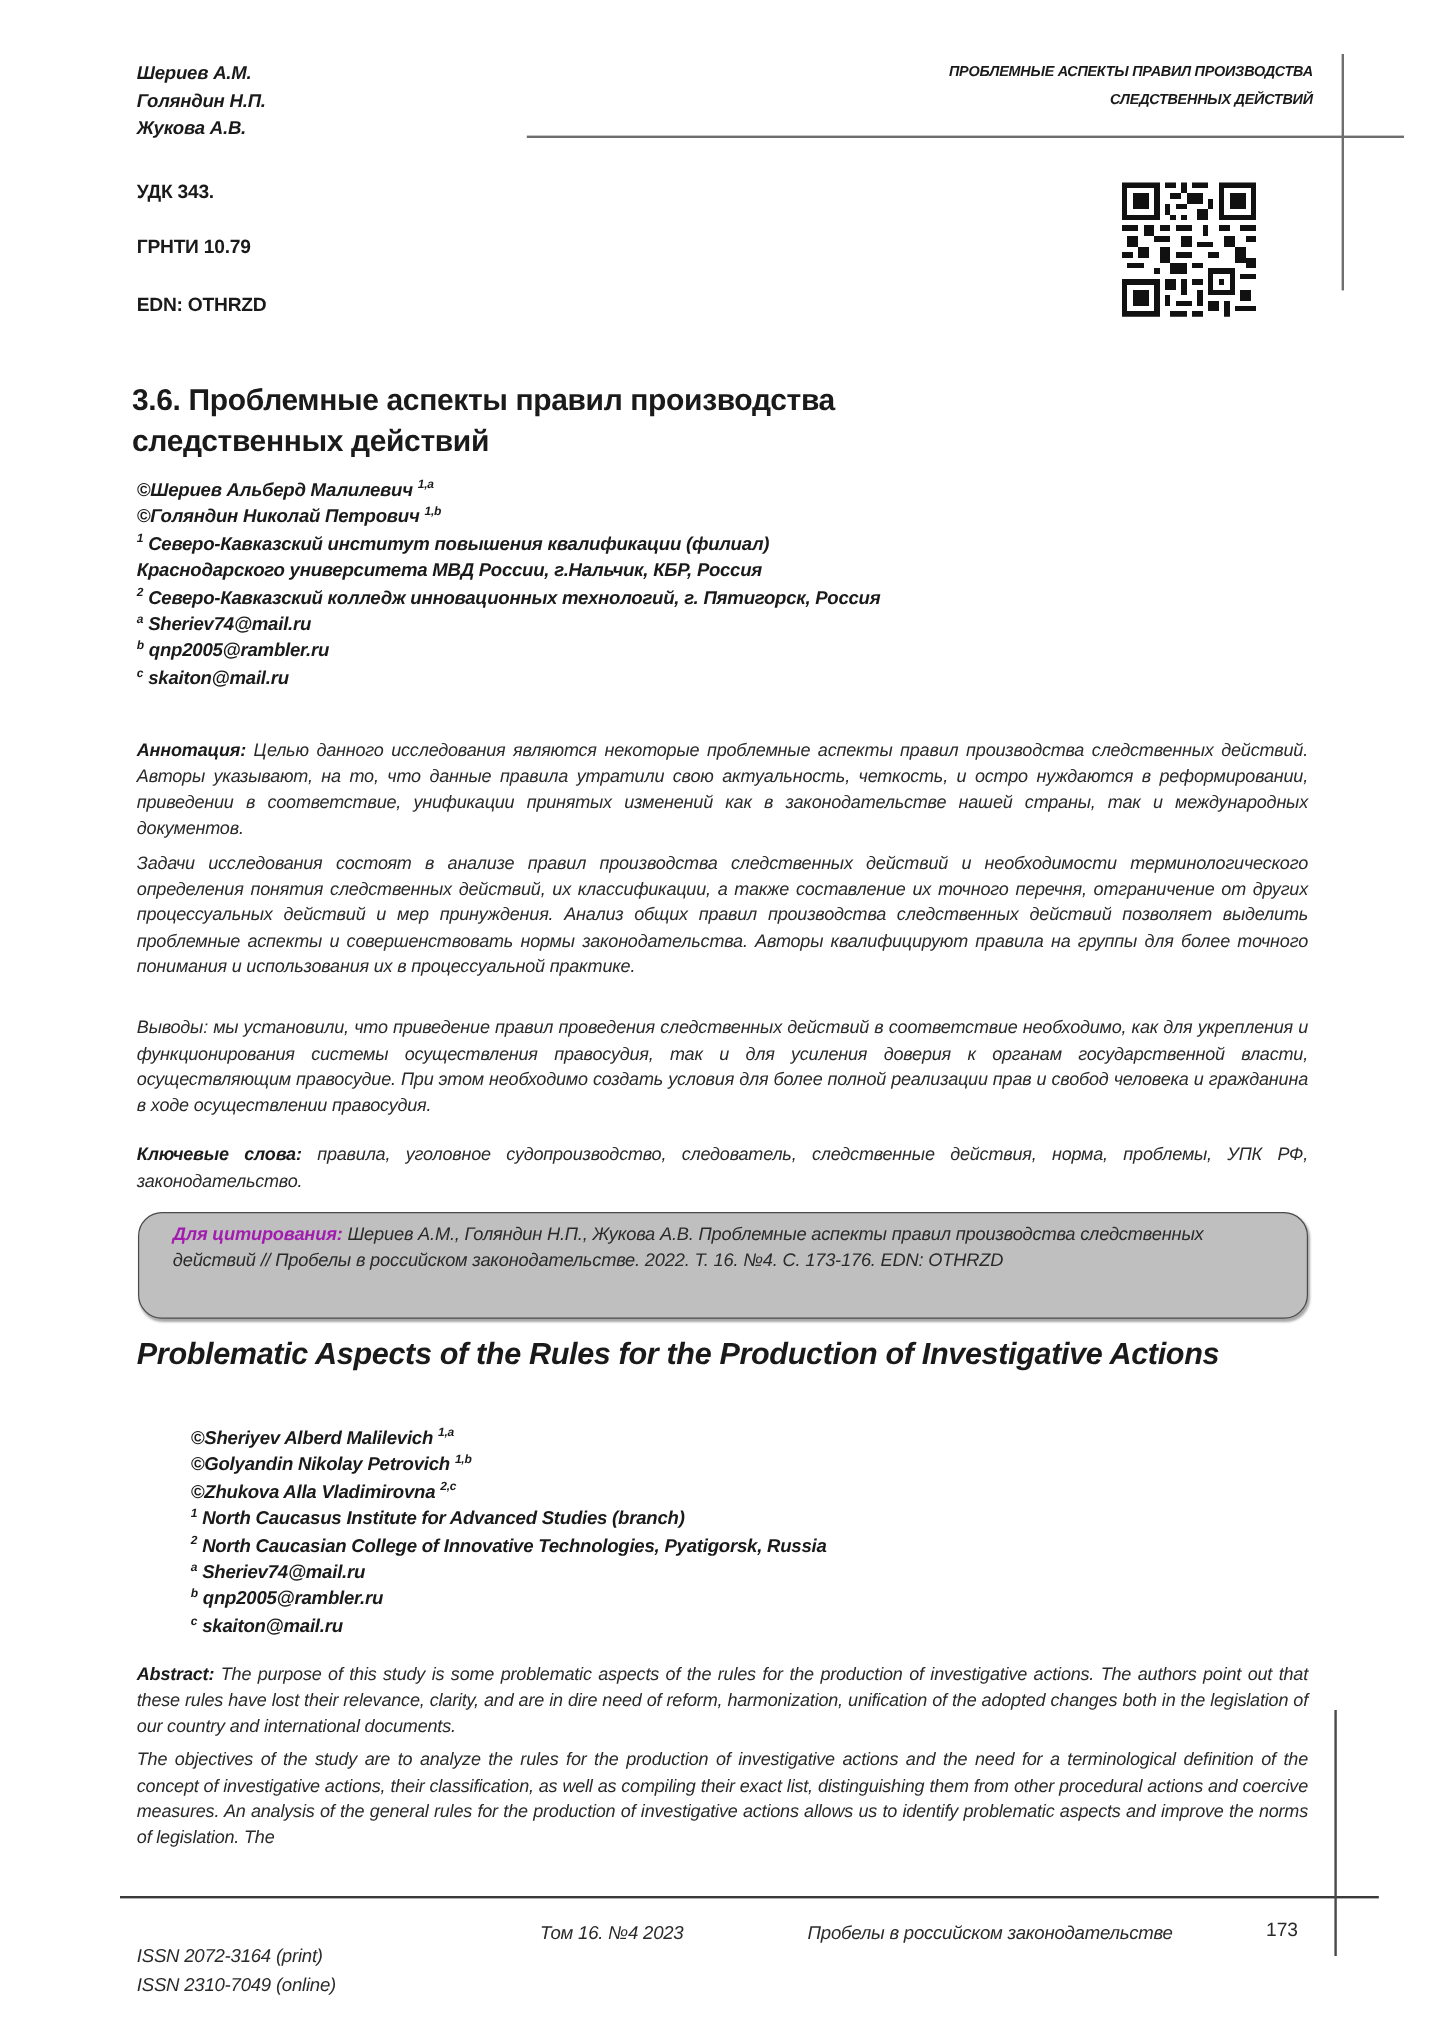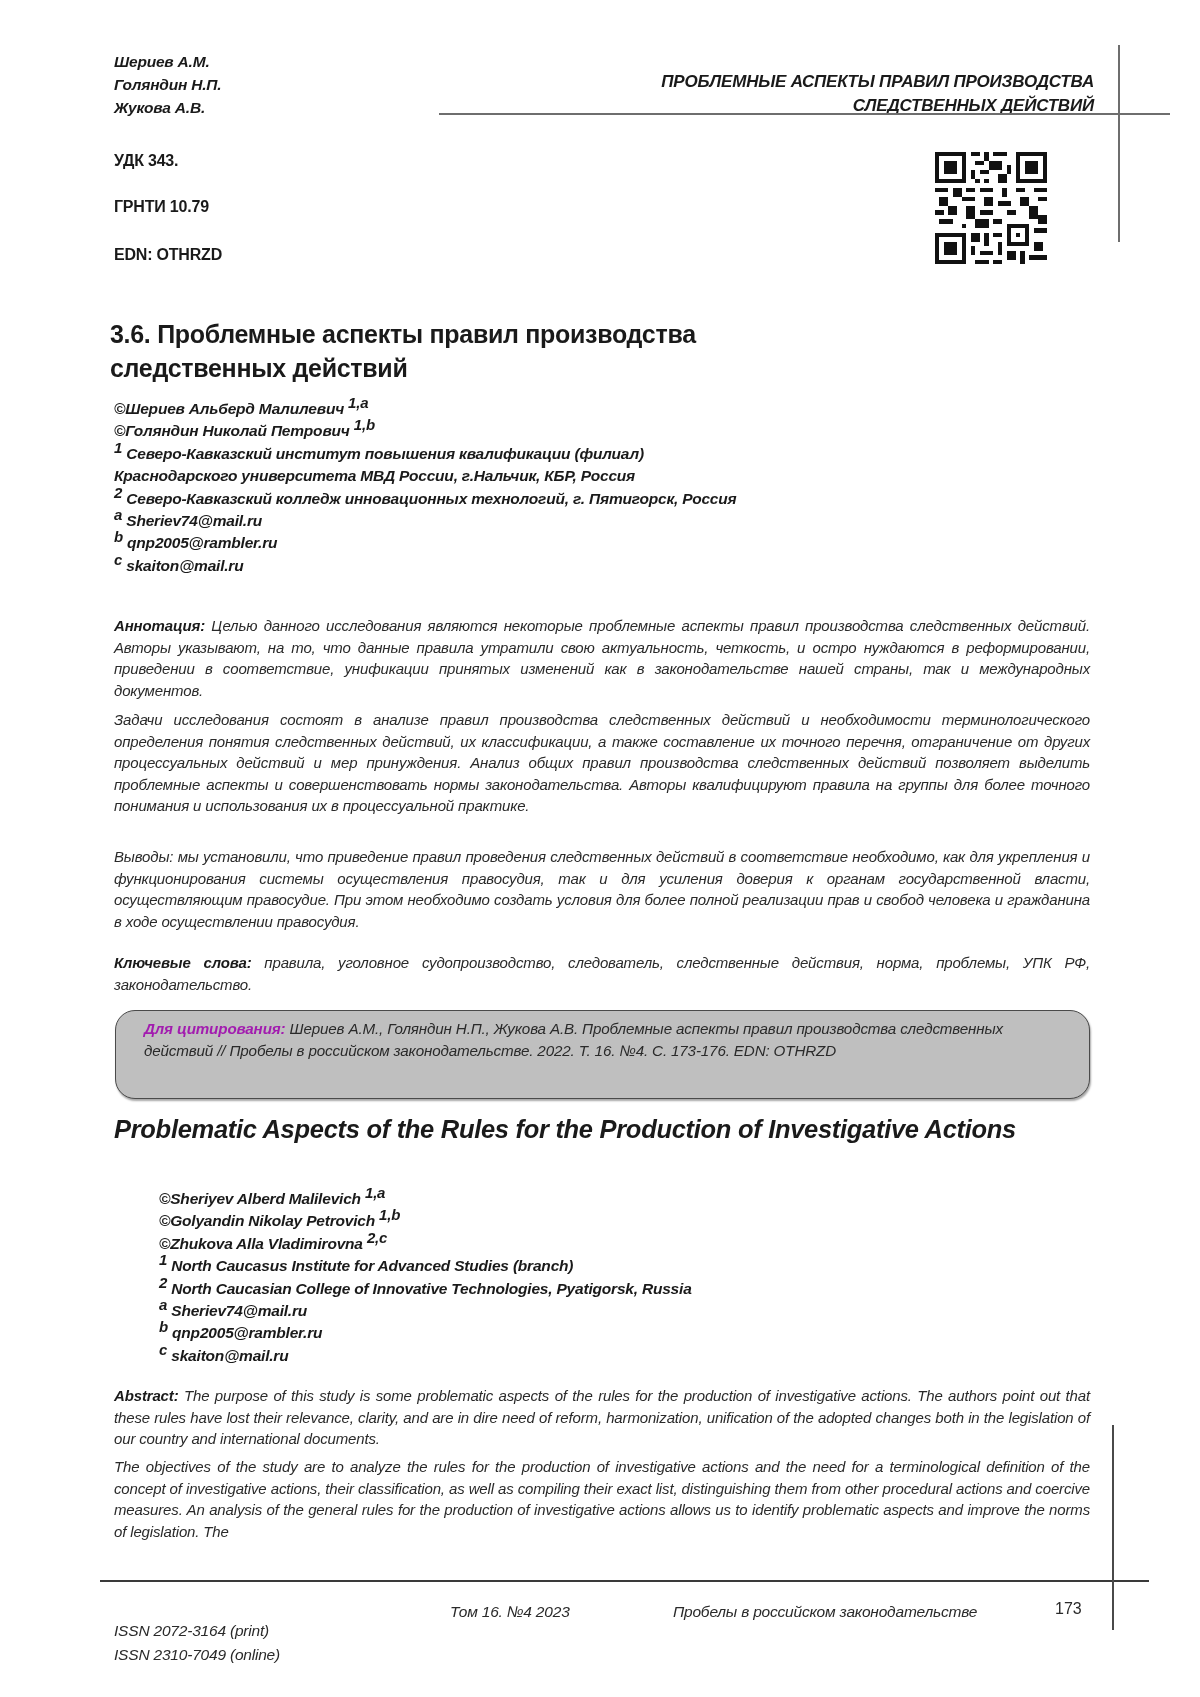--- a/index.html
+++ b/index.html
@@ -2,32 +2,32 @@
 <html><head>
 <meta charset="utf-8">
 <style>
   html, body { margin:0; padding:0; background:#ffffff; }
   body { width:1200px; height:1697px; position:relative; overflow:hidden;
          font-family:"Liberation Sans", sans-serif; color:#1a1a1a; }
   .abs { position:absolute; }
 
   
   .hdr-authors { left:114px; top:50px; font-size:15.5px; font-weight:bold; font-style:italic; line-height:23px; letter-spacing:-0.2px; }
-  .hdr-title { right:106px; top:47px; text-align:right; font-size:17px; font-weight:bold; font-style:italic; line-height:24px; letter-spacing:-0.2px;margin-top:23px; }
+  .hdr-title { right:106px; top:47px; text-align:right; font-size:12px; font-weight:bold; font-style:italic; line-height:24px; letter-spacing:-0.2px; }
   .hline-top { left:439px; top:113px; width:731px; height:2px; background:#6e6e6e; }
   .vline-top { left:1118px; top:45px; width:2px; height:197px; background:#6e6e6e; }
 
   .meta { left:114px; font-size:16px; font-weight:bold; letter-spacing:-0.2px; }
 
   .qr { left:935px; top:152px; width:112px; height:112px; }
 
   .art-title { left:110px; top:317px; font-size:25px; font-weight:bold; line-height:34px; letter-spacing:-0.3px; }
 
   .aff { left:114px; top:398px; font-size:15.5px; font-weight:bold; font-style:italic; line-height:22.4px; letter-spacing:-0.2px; }
-  .aff sup { font-size:15px; vertical-align:6px; line-height:0;text-align:right; }
+  .aff sup { font-size:10px; vertical-align:6px; line-height:0;text-align:right; }
 
   .para { left:114px; width:976px; font-size:15px; font-style:italic; line-height:21.6px; text-align:justify; color:#2a2a2a; letter-spacing:-0.15px; }
   .para .lbl { font-weight:bold; color:#1a1a1a; }
 
   .cite-box { left:115px; top:1010px; width:975px; height:89px; background:#bfbfbf; border:1.5px solid #4a4a4a; border-radius:20px; box-sizing:border-box; box-shadow:1px 2px 2px rgba(0,0,0,0.35); }
   .cite-text { left:144px; top:1018px; width:930px; font-size:15.2px; font-style:italic; line-height:21.6px; color:#2a2a2a; letter-spacing:-0.15px; }
   .cite-text .lbl { font-weight:bold; color:#a21caf; }
 
   .en-title { left:114px; top:1115px; font-size:25.5px; font-weight:bold; font-style:italic; letter-spacing:-0.3px; }
 

